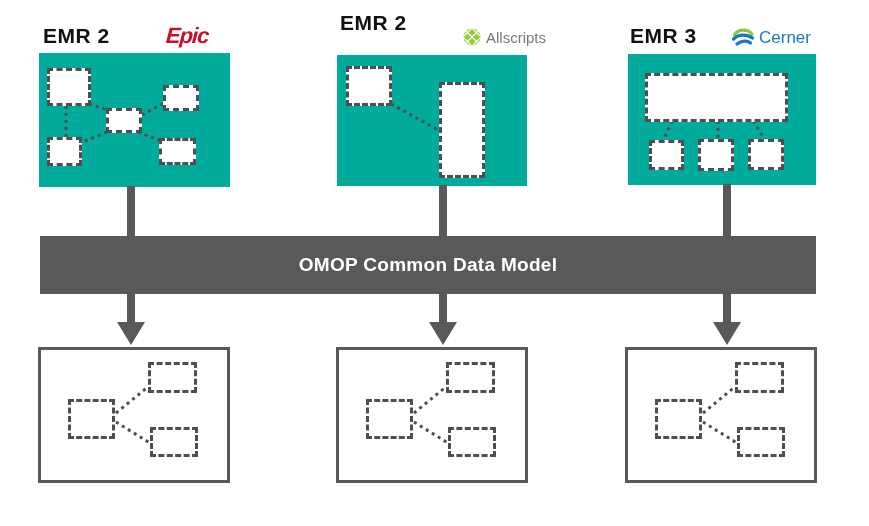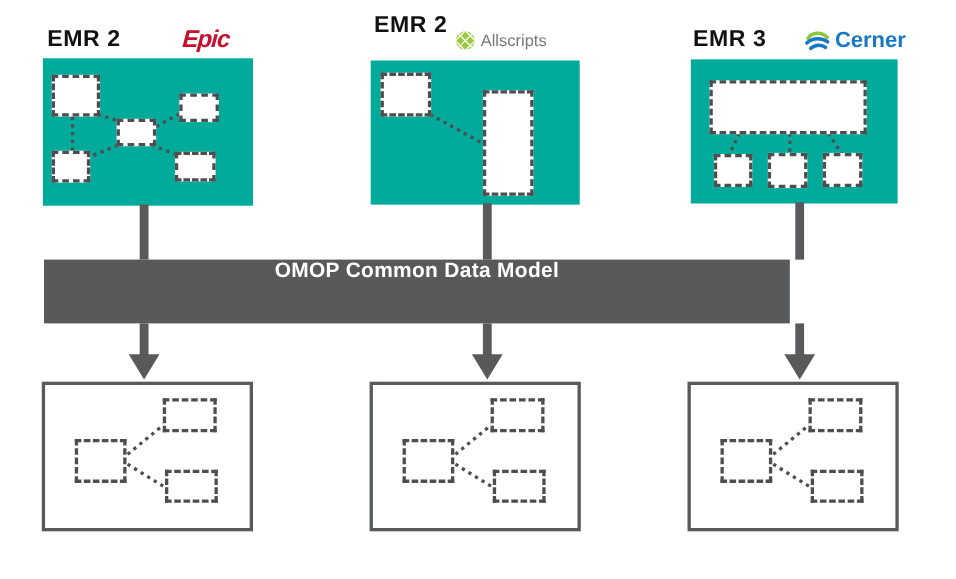--- a/index.html
+++ b/index.html
@@ -23,37 +23,37 @@
   }
   .conn-svg{position:absolute;left:0;top:0;pointer-events:none;}
   .conn{stroke:var(--line-gray);stroke-width:3;stroke-dasharray:3 4;fill:none;}
   .shaft{background:var(--dark-gray);width:8px;}
   .arrowhead{
     width:0;height:0;
     border-left:14px solid transparent;border-right:14px solid transparent;
     border-top:23px solid var(--dark-gray);
   }
   .omop-bar{
-    left:40px;top:236px;width:678px;height:58px;
+    left:40px;top:236px;width:776px;height:58px;
     background:var(--dark-gray);
-    display:flex;align-items:flex-start;justify-content:center;
+    display:flex;align-items:center;justify-content:center;
   }
   .omop-text{color:#ffffff;font-weight:bold;font-size:19px;letter-spacing:0.3px;}
   .cdm-box{
     background:#ffffff;border:3px solid var(--dark-gray);
     width:192px;height:136px;box-sizing:border-box;
   }
   .epic-text{
     color:var(--epic-red);font-weight:bold;font-style:italic;
     font-size:22px;letter-spacing:-1px;line-height:22px;transform:skewX(-4deg);
   }
   .allscripts-wrap{display:flex;align-items:center;gap:5px;}
   .allscripts-text{color:var(--allscripts-gray);font-size:15px;line-height:15px;}
   .cerner-wrap{display:flex;align-items:center;gap:4px;}
-  .cerner-text{color:var(--cerner-blue);font-weight:bold;font-size:20px;line-height:17px;}
+  .cerner-text{color:var(--cerner-blue);font-weight:normal;font-size:17px;line-height:17px;}
 </style>
 </head>
 <body style="--teal: #00AB9C; --dark-gray: #58595B; --line-gray: #4D4E50; --epic-red: #C8102E; --allscripts-green: #97CA3E; --allscripts-gray: #77787B; --cerner-blue: #1779C4; --cerner-green: #8DC63F;">
 
 <div class="abs emr-label" style="left:43px;top:25px;">EMR 2</div>
 
 <div class="abs epic-text" style="left:166px;top:25px;">Epic</div>
 
 <div class="abs teal-panel" style="left:39px;top:53px;width:191px;height:134px;">
   <svg class="conn-svg" width="191" height="134">
@@ -65,21 +65,21 @@
   </svg>
   <div class="dashed-box" style="left:8px;top:15px;width:44px;height:38px;"></div>
   <div class="dashed-box" style="left:67px;top:55px;width:36px;height:25px;"></div>
   <div class="dashed-box" style="left:124px;top:32px;width:36px;height:26px;"></div>
   <div class="dashed-box" style="left:8px;top:84px;width:35px;height:29px;"></div>
   <div class="dashed-box" style="left:120px;top:85px;width:37px;height:27px;"></div>
 </div>
 
 <div class="abs emr-label" style="left:340px;top:12px;">EMR 2</div>
 
-<div class="abs allscripts-wrap" style="left:414px;top:28px;">
+<div class="abs allscripts-wrap" style="left:463px;top:28px;">
   <svg width="18" height="18" viewBox="0 0 18 18">
     <defs>
         <clipPath id="acirc">
           <circle cx="9" cy="9" r="8.5"></circle>
         </clipPath>
       </defs>
     <circle cx="9" cy="9" r="8.5" fill="#97CA3E"></circle>
     <g clip-path="url(#acirc)" stroke="#ffffff" stroke-width="1.2">
       <line x1="-2" y1="7" x2="11" y2="20"></line>
         <line x1="2" y1="2" x2="16" y2="16"></line>

